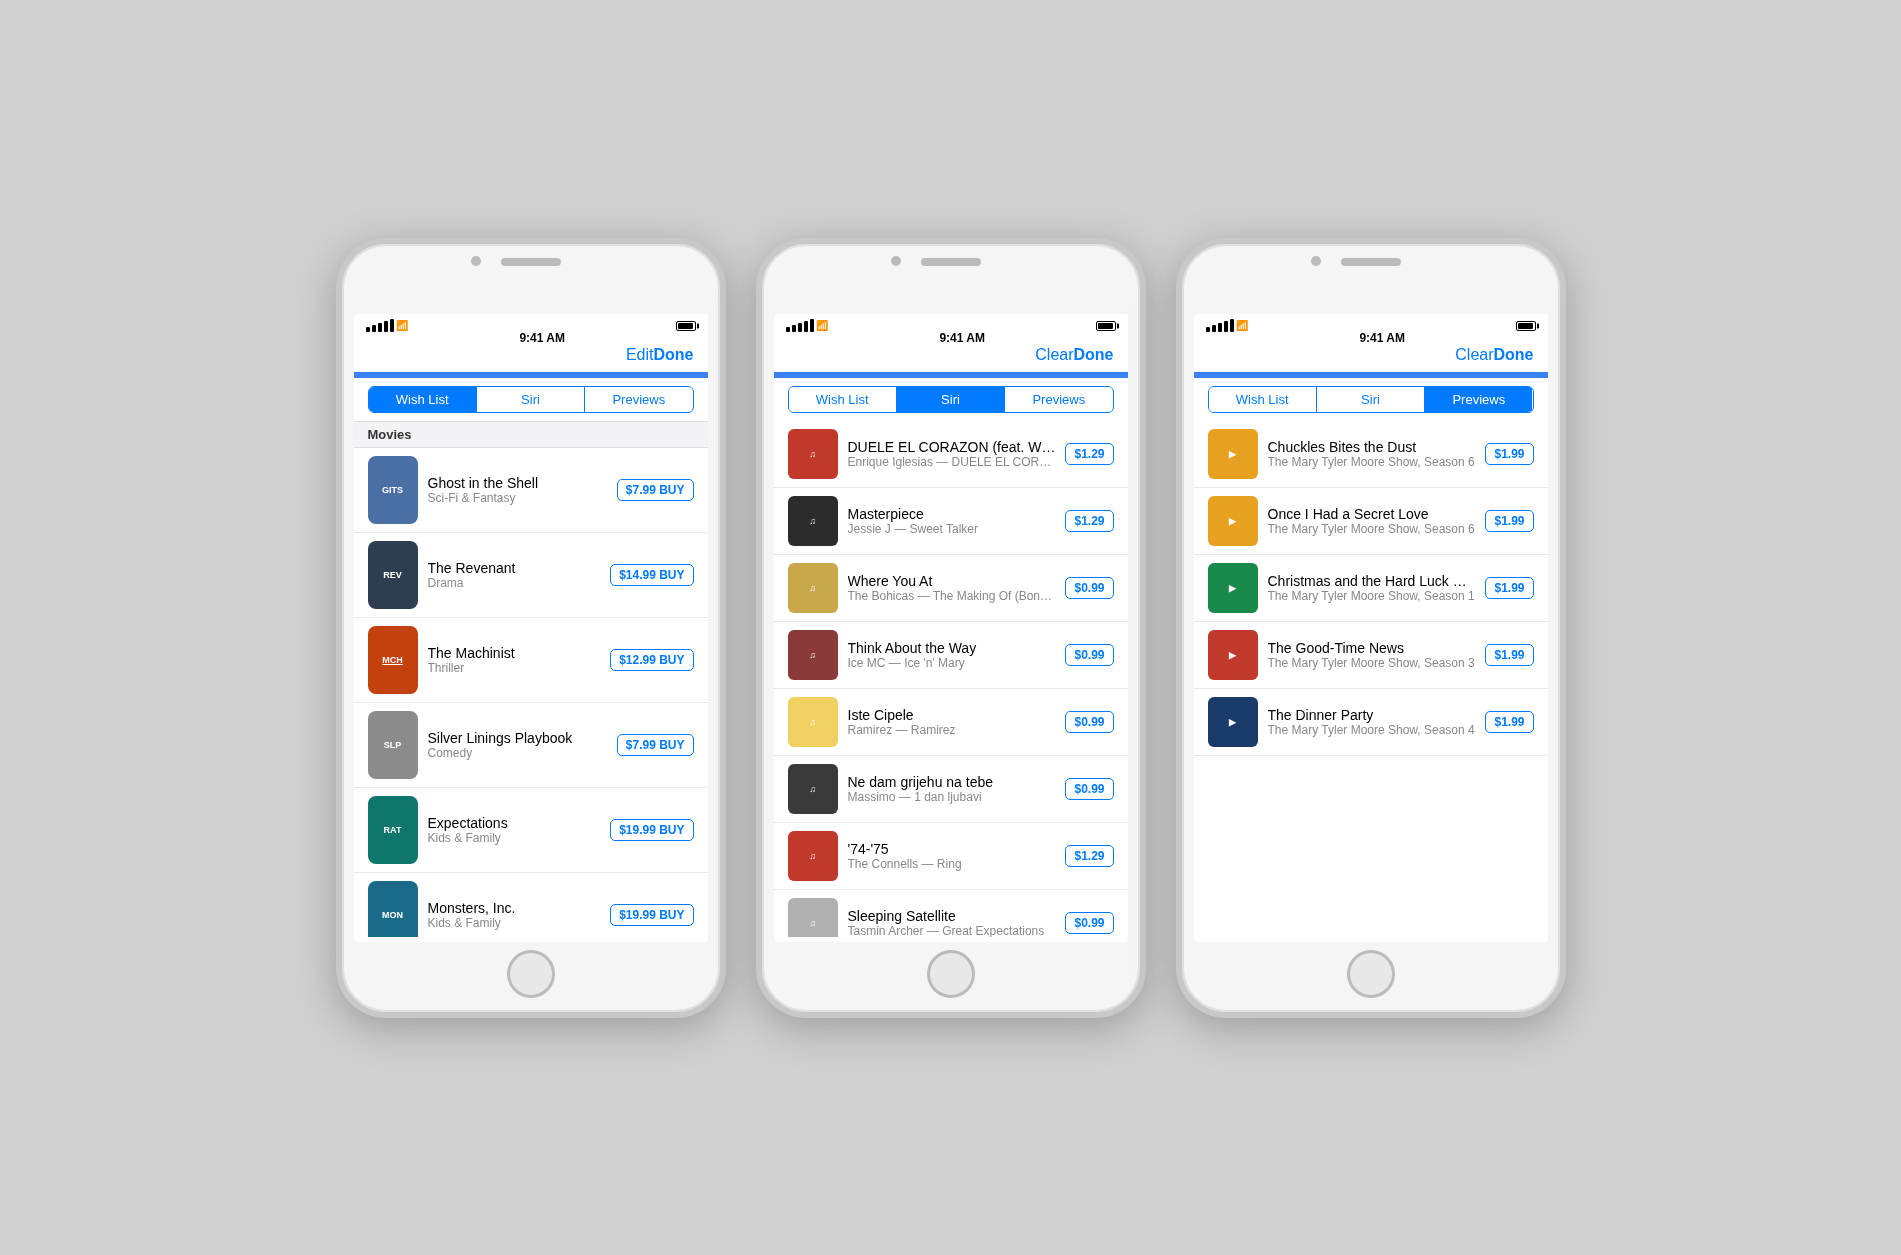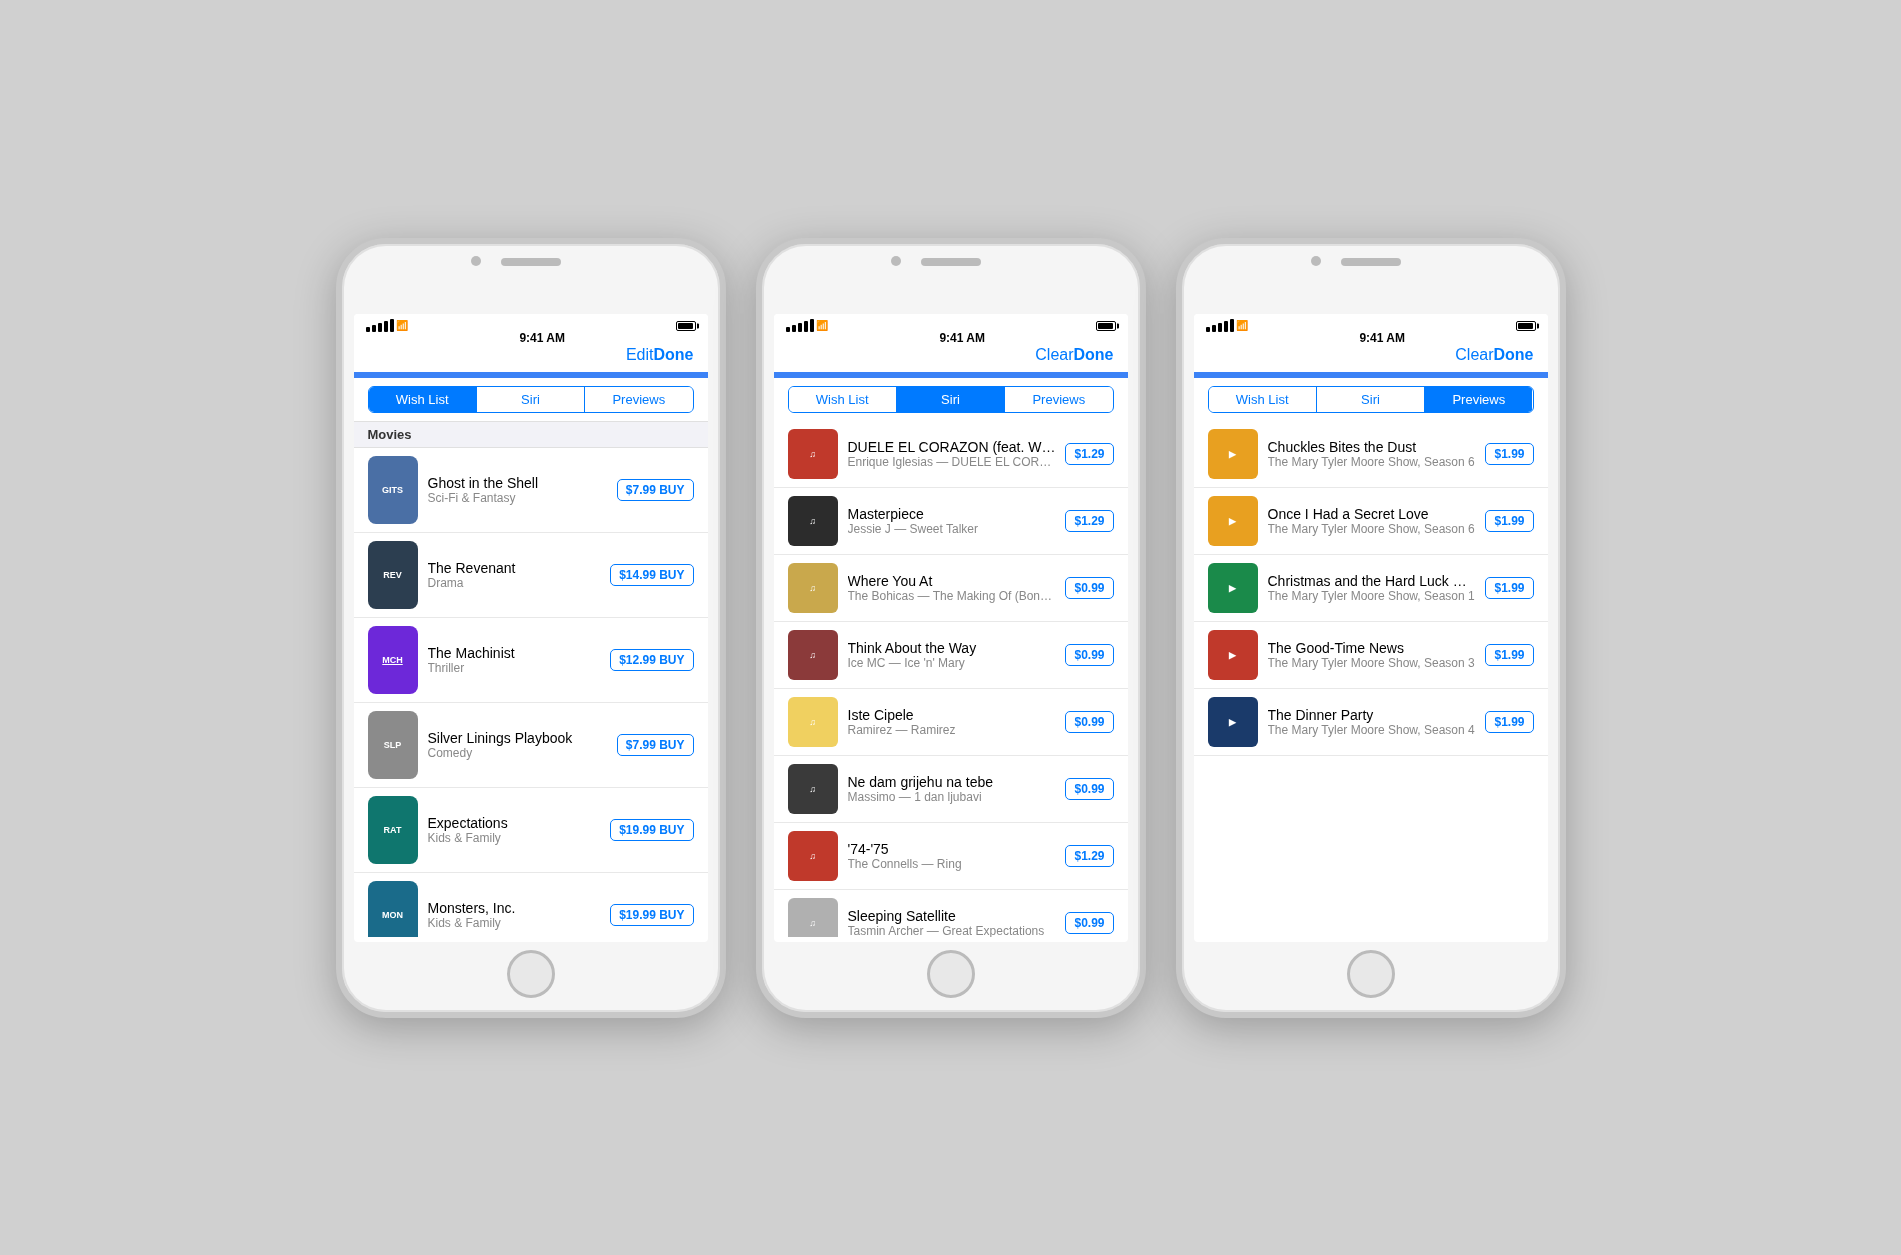--- a/index.html
+++ b/index.html
@@ -383,21 +383,21 @@
       </div>
       <div class="list-item">
         <div class="item-thumb" style="background:#2c3e50;">REV</div>
         <div class="item-info">
           <div class="item-title">The Revenant</div>
           <div class="item-subtitle">Drama</div>
         </div>
         <button class="price-btn">$14.99 BUY</button>
       </div>
       <div class="list-item">
-        <div class="item-thumb" style="background:#6d28d9;text-decoration:underline;">MCH</div>
+        <div class="item-thumb" style="background:#c2410c;text-decoration:underline;">MCH</div>
         <div class="item-info">
           <div class="item-title">The Machinist</div>
           <div class="item-subtitle">Thriller</div>
         </div>
         <button class="price-btn">$12.99 BUY</button>
       </div>
       <div class="list-item">
         <div class="item-thumb" style="background:#8b8b8b;">SLP</div>
         <div class="item-info">
           <div class="item-title">Silver Linings Playbook</div>

